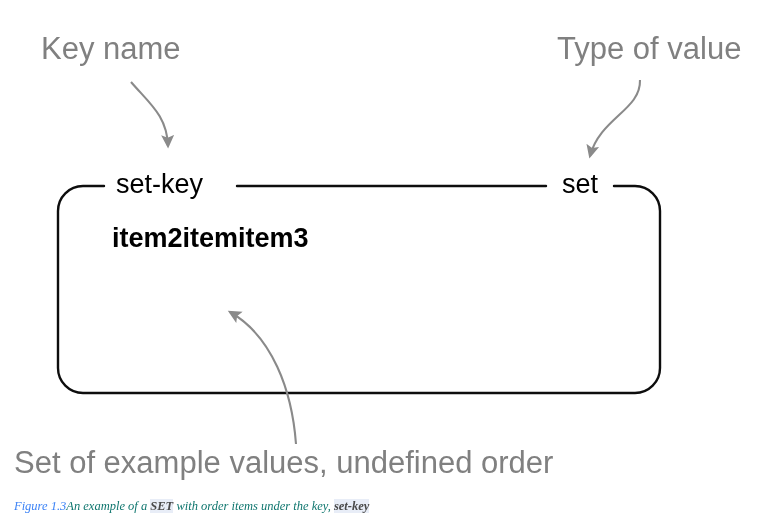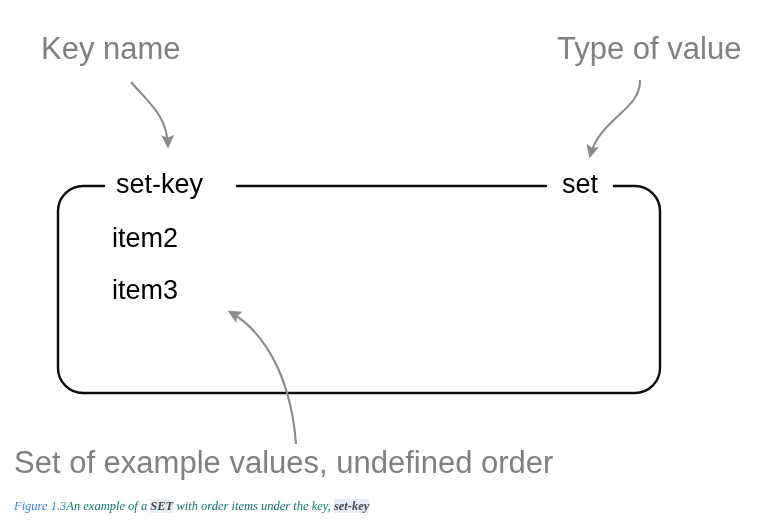--- a/index.html
+++ b/index.html
@@ -74,21 +74,22 @@
     top: 171px;
     font-size: 27px;
     padding: 0 6px;
   }
 
   #box-items {
     position: absolute;
     left: 112px;
     top: 225px;
     display: flex;
-    flex-direction: column;
+    flex-direction: row;
+    font-weight: bold;
   }
 
   .box-item {
     color: #000000;
     font-family: "Liberation Sans", sans-serif;
     font-size: 27px;
     line-height: 1;
     margin-bottom: 25px;
     white-space: nowrap;
   }
@@ -159,18 +160,19 @@
 <div class="annot-label" id="label-type-of-value">Type of value</div>
 
 <div class="annot-label" id="label-set-description">Set of example values, undefined order</div>
 
 <div class="box-text" id="box-key-label">set-key</div>
 
 <div class="box-text" id="box-type-label">set</div>
 
 <div id="box-items">
   <div class="box-item">item2</div>
+  <div class="box-item">item</div>
   <div class="box-item">item3</div>
 </div>
 
 <div id="figure-caption">
   <span class="cap-num">Figure 1.3</span><span class="cap-text">An example of a </span><span class="cap-code">SET</span><span class="cap-text"> with order items under the key, </span><span class="cap-code">set-key</span>
 </div>
 
 </body></html>

